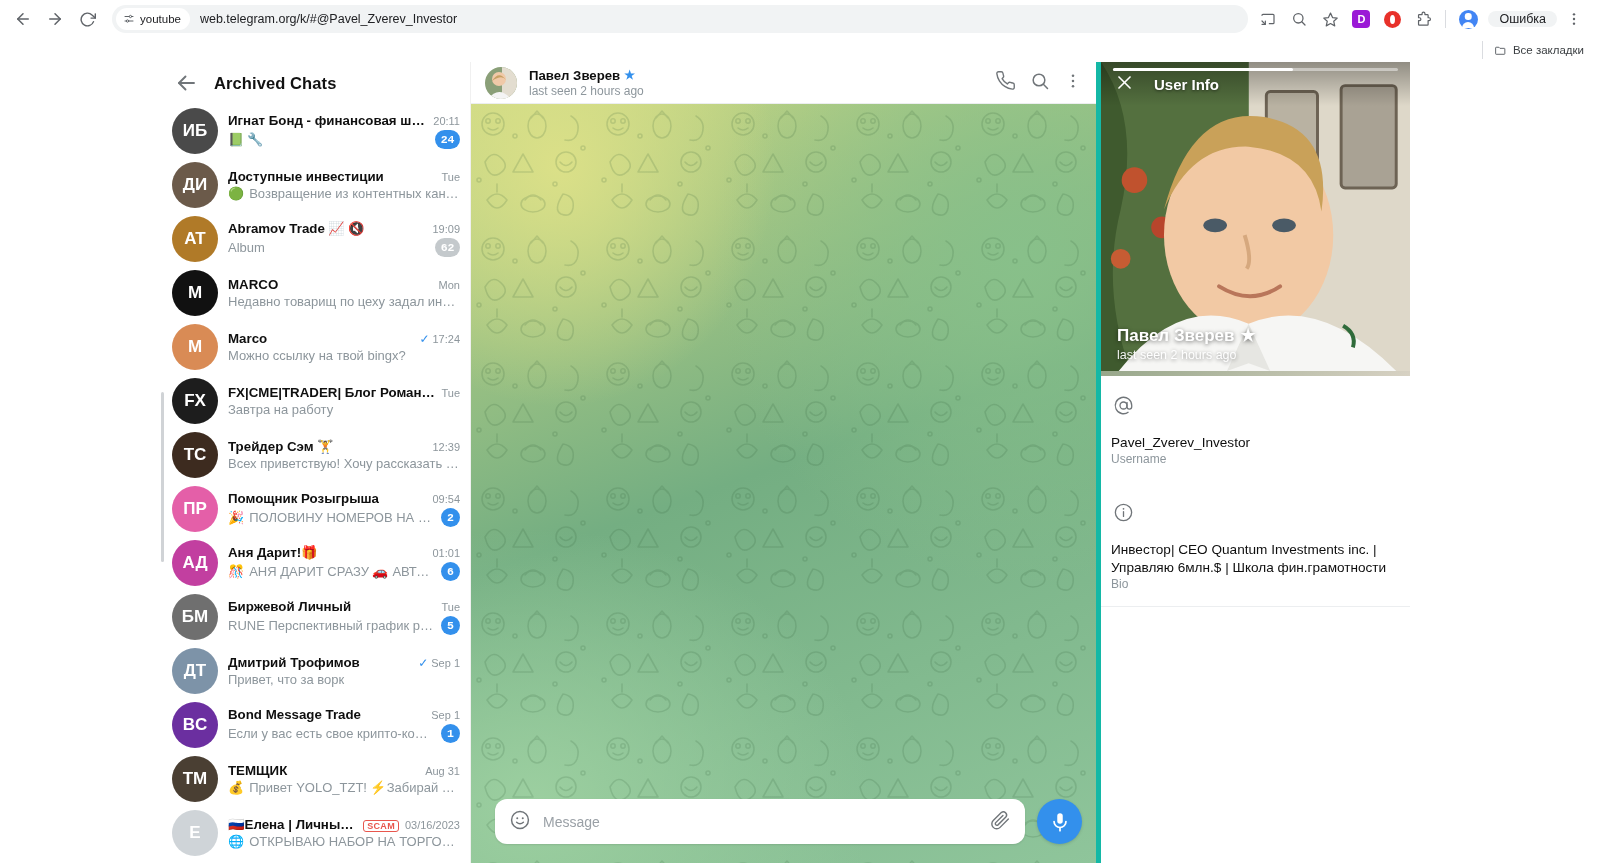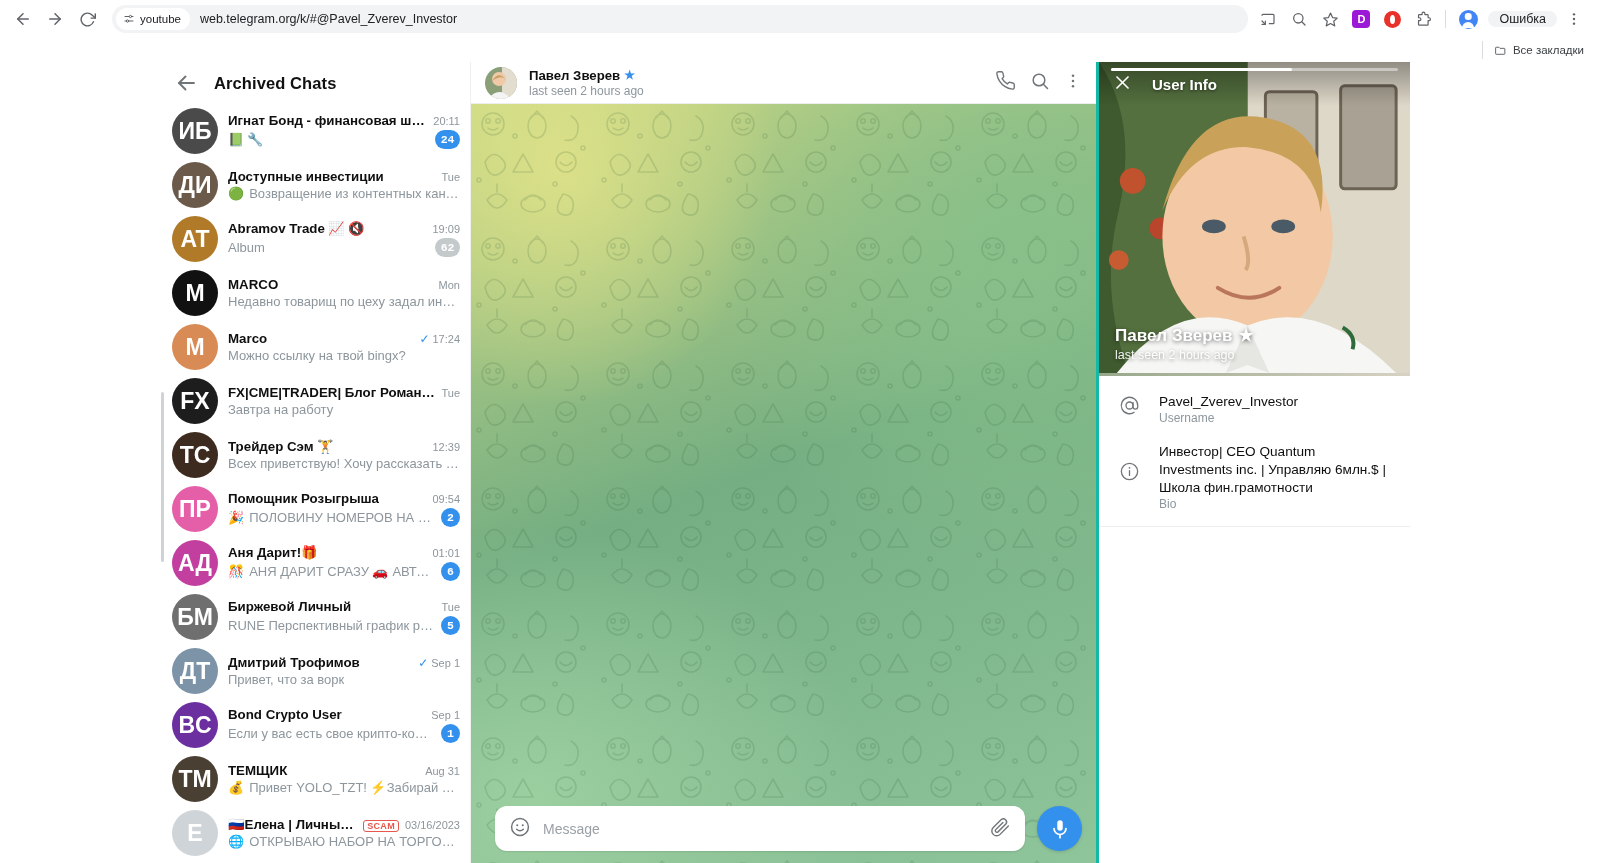--- a/index.html
+++ b/index.html
@@ -100,21 +100,21 @@
   .cl-title { font-size: 16.5px; font-weight: 600; color: #111; letter-spacing: .1px; }
 
   .chat-item {
     height: 54px; display: flex; align-items: center;
     padding: 0 10px 0 12px; gap: 10px; position: relative;
   }
   .avatar {
     width: 46px; height: 46px; border-radius: 50%; flex: none;
     overflow: hidden; position: relative;
     display: flex; align-items: center; justify-content: center;
-    font-size: 23px; font-weight: 600; color: #fff;
+    font-size: 17px; font-weight: 600; color: #fff;
   }
   .ci-main { flex: 1; min-width: 0; }
   .ci-row1 { display: flex; align-items: baseline; gap: 6px; }
   .ci-name {
     font-size: 13.3px; font-weight: 600; color: #0f0f0f;
     white-space: nowrap; overflow: hidden; text-overflow: ellipsis;
     flex: 1; min-width: 0;
   }
   .ci-time {
     font-size: 11px; color: #8d969c; flex: none;
@@ -169,38 +169,38 @@
     flex: 1; position: relative; overflow: hidden;
     background:
       radial-gradient(ellipse 60% 55% at 14% 8%, #dbe088 0%, rgba(219,224,136,0) 58%),
       radial-gradient(ellipse 80% 70% at 88% 20%, #88c08a 0%, rgba(136,192,138,0) 62%),
       radial-gradient(ellipse 90% 60% at 10% 92%, #9ccfa0 0%, rgba(156,207,160,0) 60%),
       linear-gradient(160deg, #c9d884 0%, #74ae82 48%, #8fc59b 100%);
   }
   .doodles { position: absolute; inset: 0; opacity: .16; }
   .composer-wrap {
     position: absolute; left: 0; right: 0; bottom: 0; height: 64px;
-    display: flex; align-items: flex-end; padding: 0 14px 12px 24px; gap: 12px;
+    display: flex; align-items: flex-start; padding: 0 14px 12px 24px; gap: 12px;
   }
   .composer {
     flex: 1; height: 45px; background: #fff; border-radius: 12px;
     display: flex; align-items: center; padding: 0 14px; gap: 12px;
     box-shadow: 0 1px 2px rgba(0,0,0,.1);
   }
   .comp-placeholder { flex: 1; font-size: 14px; color: #9aa0a6; }
   .mic-btn {
     width: 45px; height: 45px; border-radius: 50%; background: #3390ec;
     display: flex; align-items: center; justify-content: center;
     color: #fff; flex: none; box-shadow: 0 1px 3px rgba(0,0,0,.15);
   }
 
   
   .infopanel {
     width: 314px; flex: none; background: #ffffff;
-    border-left: 3px solid #14b8a6; position: relative; overflow: hidden;
+    border-left: 5px solid #14b8a6; position: relative; overflow: hidden;
   }
   .ip-photo {
     height: 314px; position: relative; overflow: hidden;
     background: linear-gradient(150deg,#8a9f78 0%, #6f8c66 40%, #d8d2c4 100%);
   }
   .ip-photo-art { position: absolute; inset: 0; }
   .ip-topbar {
     position: absolute; top: 0; left: 0; right: 0; height: 44px;
     display: flex; align-items: center; gap: 20px; padding: 0 14px;
     color: #fff; z-index: 3;
@@ -217,21 +217,21 @@
   .ip-nameblock {
     position: absolute; left: 16px; bottom: 14px; z-index: 3; color: #fff;
     text-shadow: 0 1px 4px rgba(0,0,0,.55);
   }
   .ip-name {
     font-size: 17px; font-weight: 700; display: flex; align-items: center; gap: 6px;
   }
   .ip-status { font-size: 12.5px; opacity: .92; margin-top: 2px; }
 
   .ip-rows { padding: 8px 0 6px 0; border-bottom: 1px solid #eceef0; }
-  .ip-row { display: flex; gap: 18px; padding: 9px 18px; align-items: flex-start; }
+  .ip-row { display: flex; gap: 18px; padding: 9px 10px; align-items: flex-start; flex-direction: column; }
   .ip-ricon { width: 24px; flex: none; color: #707579; display: flex; justify-content: center; padding-top: 2px; }
   .ip-rmain { flex: 1; min-width: 0; }
   .ip-rvalue { font-size: 13.6px; color: #0f0f0f; line-height: 1.32; word-wrap: break-word; }
   .ip-rlabel { font-size: 12px; color: #8d969c; margin-top: 0; }
   .ip-row.center { align-items: center; }
   .toggle {
     width: 32px; height: 18px; border-radius: 9px; background: #3390ec;
     position: relative; flex: none;
   }
   .toggle::after {
@@ -508,21 +508,21 @@
             </div>
             <div class="ci-row2">
               <span class="ci-msg">Привет, что за ворк</span>
             </div>
           </div>
         </div>
         <div class="chat-item">
           <div class="avatar" style="background: rgb(107, 47, 160);">BC</div>
           <div class="ci-main">
             <div class="ci-row1">
-              <span class="ci-name">Bond Crypto User</span>
+              <span class="ci-name">Bond Message Trade</span>
               <span class="ci-time">
                 <span>Sep 1</span>
               </span>
             </div>
             <div class="ci-row2">
               <span class="ci-msg">Если у вас есть свое крипто-комьюн…</span>
               <span class="badge">1</span>
             </div>
           </div>
         </div>

